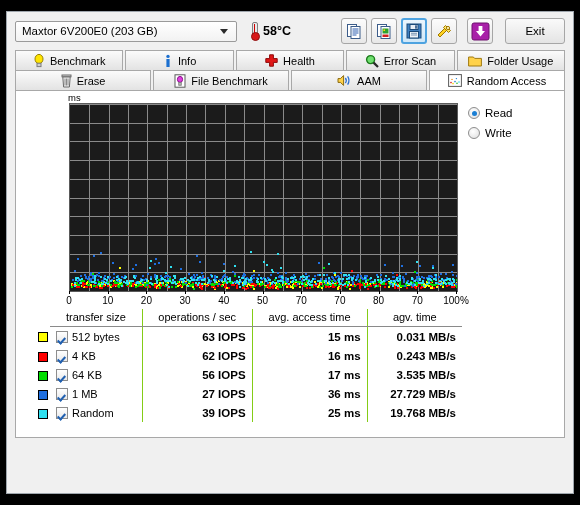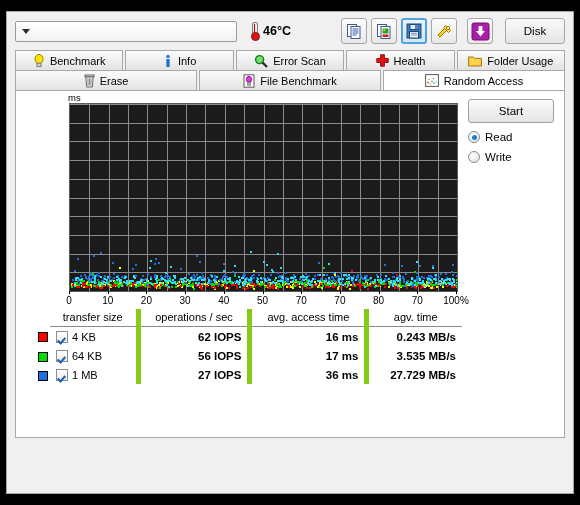--- a/index.html
+++ b/index.html
@@ -305,21 +305,21 @@
   }
   #rtable td.c-swatch {
     padding: 3px 2px 3px 4px;
     width: 16px;
   }
   #rtable td.c-name {
     text-align: left;
     font-weight: normal;
     font-size: 11px;
   }
-  .vsep { border-left: 5px solid #84cc16; }
+  .vsep { border-left: 1px solid #84cc16; }
   .swatch {
     width: 10px; height: 10px;
     border: 1px solid #000;
     display: inline-block;
     vertical-align: middle;
     box-sizing: border-box;
   }
   .chk {
     width: 12px; height: 12px;
     border: 1px solid #8d8d8d;
@@ -343,30 +343,31 @@
 </style>
 </head>
 <body>
 
 <div id="app-window">
 
 
   <div id="toolbar">
 
     <div id="drive-select">
+      <span class="dv-label">Maxtor 6V200E0 (203 GB)</span>
       <span class="caret-down"></span>
     </div>
 
     <div id="temp-block">
       <span class="thermo">
         <span class="stem"></span>
           <span class="merc"></span>
           <span class="bulb"></span>
       </span>
-      <span id="temp-value">46°C</span>
+      <span id="temp-value">58°C</span>
     </div>
 
     <div id="tool-buttons">
 
       <div class="tbtn">
         <svg width="17" height="17" viewBox="0 0 17 17">
           <rect x="1.5" y="1.5" width="9" height="12" fill="#fff" stroke="#3b5c8a"></rect>
           <rect x="5" y="3.5" width="9" height="12" fill="#fff" stroke="#3b5c8a"></rect>
           <line x1="6.5" y1="6" x2="12.5" y2="6" stroke="#2a5db0"></line>
           <line x1="6.5" y1="8" x2="12.5" y2="8" stroke="#2a5db0"></line>
@@ -405,21 +406,21 @@
       </div>
 
       <div class="tbtn spaced">
         <svg width="19" height="19" viewBox="0 0 19 19">
           <rect x="1" y="1" width="17" height="17" rx="2" fill="#a81fa8" stroke="#6f106f"></rect>
           <path d="M9.5 14.5 L5 9 L7.6 9 L7.6 4 L11.4 4 L11.4 9 L14 9 Z" fill="#ffffff"></path>
         </svg>
       </div>
 
       <div id="exit-button">
-        <span>Disk</span>
+        <span>Exit</span>
       </div>
     </div>
   </div>
 
   <div id="tabs-area">
 
     <div class="tab-row">
       <div class="tab">
         <svg width="12" height="14" viewBox="0 0 12 14">
           <ellipse cx="6" cy="5" rx="4" ry="4.6" fill="#ffe500" stroke="#9a8200"></ellipse>
@@ -428,31 +429,31 @@
         <span class="tab-label">Benchmark</span>
       </div>
       <div class="tab">
         <svg width="10" height="14" viewBox="0 0 10 14">
           <circle cx="5" cy="2.4" r="1.7" fill="#1b6fd0"></circle>
           <rect x="3.4" y="5" width="3.2" height="8" fill="#1b6fd0"></rect>
         </svg>
         <span class="tab-label">Info</span>
       </div>
       <div class="tab">
+        <svg width="13" height="13" viewBox="0 0 13 13">
+          <path d="M4.6 0.8 H8.4 V4.6 H12.2 V8.4 H8.4 V12.2 H4.6 V8.4 H0.8 V4.6 H4.6 Z" fill="#e01616" stroke="#8e0a0a"></path>
+        </svg>
+        <span class="tab-label">Health</span>
+      </div>
+      <div class="tab">
         <svg width="14" height="14" viewBox="0 0 14 14">
           <circle cx="5.6" cy="5.6" r="4" fill="#6fe06f" stroke="#1d7a1d" stroke-width="1.4"></circle>
           <line x1="8.6" y1="8.6" x2="13" y2="13" stroke="#2a2a2a" stroke-width="2.2"></line>
         </svg>
         <span class="tab-label">Error Scan</span>
-      </div>
-      <div class="tab">
-        <svg width="13" height="13" viewBox="0 0 13 13">
-          <path d="M4.6 0.8 H8.4 V4.6 H12.2 V8.4 H8.4 V12.2 H4.6 V8.4 H0.8 V4.6 H4.6 Z" fill="#e01616" stroke="#8e0a0a"></path>
-        </svg>
-        <span class="tab-label">Health</span>
       </div>
       <div class="tab">
         <svg width="14" height="12" viewBox="0 0 14 12">
           <path d="M0.6 2 H5.4 L6.6 3.4 H13.4 V11 H0.6 Z" fill="#ffd24a" stroke="#a07a10"></path>
         </svg>
         <span class="tab-label">Folder Usage</span>
       </div>
     </div>
 
     <div class="tab-row">
@@ -466,20 +467,28 @@
         </svg>
         <span class="tab-label">Erase</span>
       </div>
       <div class="tab">
         <svg width="12" height="14" viewBox="0 0 12 14">
           <rect x="1" y="0.8" width="10" height="12.4" fill="#ffffff" stroke="#5a5a5a"></rect>
           <ellipse cx="6" cy="5.4" rx="2.6" ry="3" fill="#e03de0" stroke="#8a108a"></ellipse>
           <rect x="4.8" y="8.6" width="2.4" height="2.6" fill="#cfcfcf" stroke="#7a7a7a"></rect>
         </svg>
         <span class="tab-label">File Benchmark</span>
+      </div>
+      <div class="tab">
+        <svg width="15" height="13" viewBox="0 0 15 13">
+          <path d="M1 4.6 H3.4 L6.6 1.6 V11.4 L3.4 8.4 H1 Z" fill="#ffd24a" stroke="#8a6a10"></path>
+          <path d="M8.4 4 Q10.2 6.5 8.4 9" stroke="#2a6fd0" fill="none" stroke-width="1.3"></path>
+          <path d="M10.6 2.4 Q13.4 6.5 10.6 10.6" stroke="#2a6fd0" fill="none" stroke-width="1.3"></path>
+        </svg>
+        <span class="tab-label">AAM</span>
       </div>
       <div class="tab active">
         <svg width="14" height="13" viewBox="0 0 14 13">
           <rect x="0.6" y="0.6" width="12.8" height="11.8" fill="#ffffff" stroke="#5a5a5a"></rect>
           <circle cx="3" cy="8.6" r="0.8" fill="#e01616"></circle>
           <circle cx="5" cy="9.6" r="0.8" fill="#ffd000"></circle>
           <circle cx="7" cy="7.6" r="0.8" fill="#1f7fd0"></circle>
           <circle cx="9" cy="9.2" r="0.8" fill="#22b822"></circle>
           <circle cx="11" cy="8" r="0.8" fill="#30d8e8"></circle>
           <circle cx="4" cy="5.4" r="0.7" fill="#e08000"></circle>
@@ -1955,23 +1964,20 @@
           <div class="xtick" style="left: 309.6px;">80</div>
           <div class="xtick-mark" style="left: 309.6px;"></div>
           <div class="xtick" style="left: 348.3px;">70</div>
           <div class="xtick-mark" style="left: 348.3px;"></div>
           <div class="xtick" style="left: 387px;">100%</div>
           <div class="xtick-mark" style="left: 387px;"></div>
         </div>
     </div>
 
     <div id="right-controls">
-      <div id="start-button">
-        <span>Start</span>
-      </div>
       <div class="radio-row">
         <span class="radio checked"></span>
         <span>Read</span>
       </div>
       <div class="radio-row">
         <span class="radio"></span>
         <span>Write</span>
       </div>
     </div>
 
@@ -1980,20 +1986,27 @@
         <thead>
           <tr>
             <th class="c-swatch"></th>
             <th class="c-name">transfer size</th>
             <th class="vsep">operations / sec</th>
             <th class="vsep">avg. access time</th>
             <th class="vsep">agv. time</th>
           </tr>
         </thead>
         <tbody id="rtable-body">
+            <tr>
+              <td class="c-swatch"><span class="swatch" style="background: rgb(255, 255, 0);"></span></td>
+              <td class="c-name"><span class="chk checked"></span><span class="cellname">512 bytes</span></td>
+              <td class="vsep">63 IOPS</td>
+              <td class="vsep">15 ms</td>
+              <td class="vsep">0.031 MB/s</td>
+            </tr>
             <tr>
               <td class="c-swatch"><span class="swatch" style="background: rgb(255, 0, 0);"></span></td>
               <td class="c-name"><span class="chk checked"></span><span class="cellname">4 KB</span></td>
               <td class="vsep">62 IOPS</td>
               <td class="vsep">16 ms</td>
               <td class="vsep">0.243 MB/s</td>
             </tr>
             <tr>
               <td class="c-swatch"><span class="swatch" style="background: rgb(0, 221, 0);"></span></td>
               <td class="c-name"><span class="chk checked"></span><span class="cellname">64 KB</span></td>
@@ -2001,18 +2014,25 @@
               <td class="vsep">17 ms</td>
               <td class="vsep">3.535 MB/s</td>
             </tr>
             <tr>
               <td class="c-swatch"><span class="swatch" style="background: rgb(31, 111, 224);"></span></td>
               <td class="c-name"><span class="chk checked"></span><span class="cellname">1 MB</span></td>
               <td class="vsep">27 IOPS</td>
               <td class="vsep">36 ms</td>
               <td class="vsep">27.729 MB/s</td>
             </tr>
+            <tr>
+              <td class="c-swatch"><span class="swatch" style="background: rgb(48, 224, 240);"></span></td>
+              <td class="c-name"><span class="chk checked"></span><span class="cellname">Random</span></td>
+              <td class="vsep">39 IOPS</td>
+              <td class="vsep">25 ms</td>
+              <td class="vsep">19.768 MB/s</td>
+            </tr>
           </tbody>
       </table>
     </div>
 
   </div>
 </div>
 
 </body></html>

